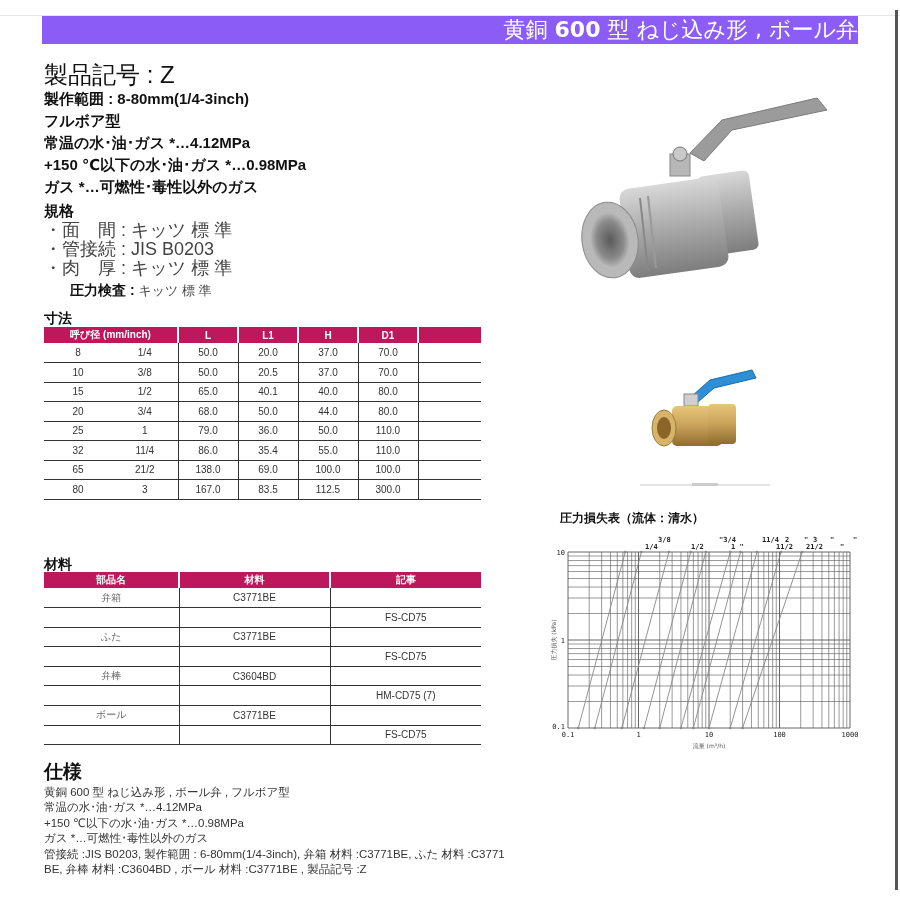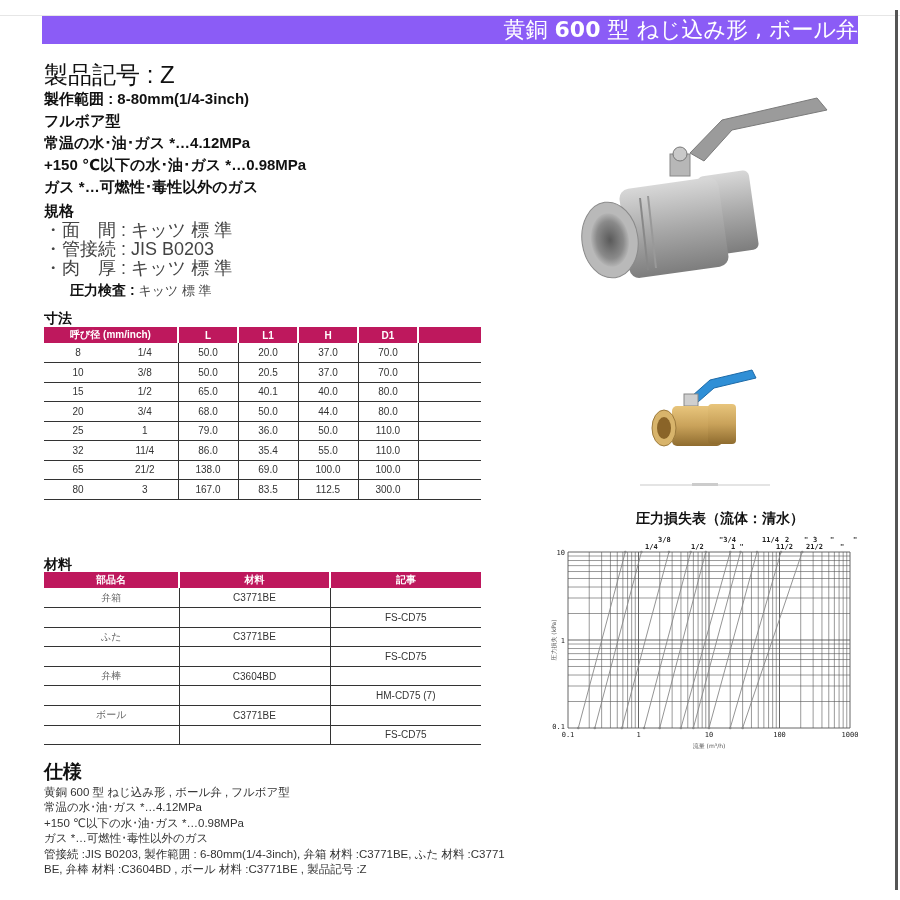--- a/index.html
+++ b/index.html
@@ -37,21 +37,21 @@
   .mat-table td { height: 19.6px; }
 
   .shiyou { position: absolute; left: 44px; top: 762px; width: 500px; }
   .shiyou .head { font-size: 19px; font-weight: bold; line-height: 20px; margin-bottom: 3px; }
   .shiyou .t { font-size: 11.5px; color: #333; line-height: 15.4px; }
 
   .photo1 { position: absolute; left: 572px; top: 58px; width: 262px; height: 262px; background: #fff; }
   .photo2 { position: absolute; left: 640px; top: 358px; width: 130px; height: 120px; }
   .photo2-caption { position: absolute; left: 640px; top: 474px; width: 130px; height: 6px; }
 
-  .chart-title { position: absolute; left: 560px; top: 510px; width: 320px; text-align: center; font-size: 14px; font-weight: bold; font-family: "DejaVu Sans", sans-serif; }
+  .chart-title { position: absolute; left: 560px; top: 510px; width: 320px; font-size: 12px; font-weight: bold; font-family: "DejaVu Sans", sans-serif; }
   .chart-svg { position: absolute; left: 548px; top: 530px; }
 </style>
 </head>
 <body>
 
 <div class="top-strip"></div>
 <div class="right-bar"></div>
 
 <div class="title-bar">
   <span>黄銅 </span><span class="b">600</span><span> 型 ねじ込み形 , ボール弁</span>

